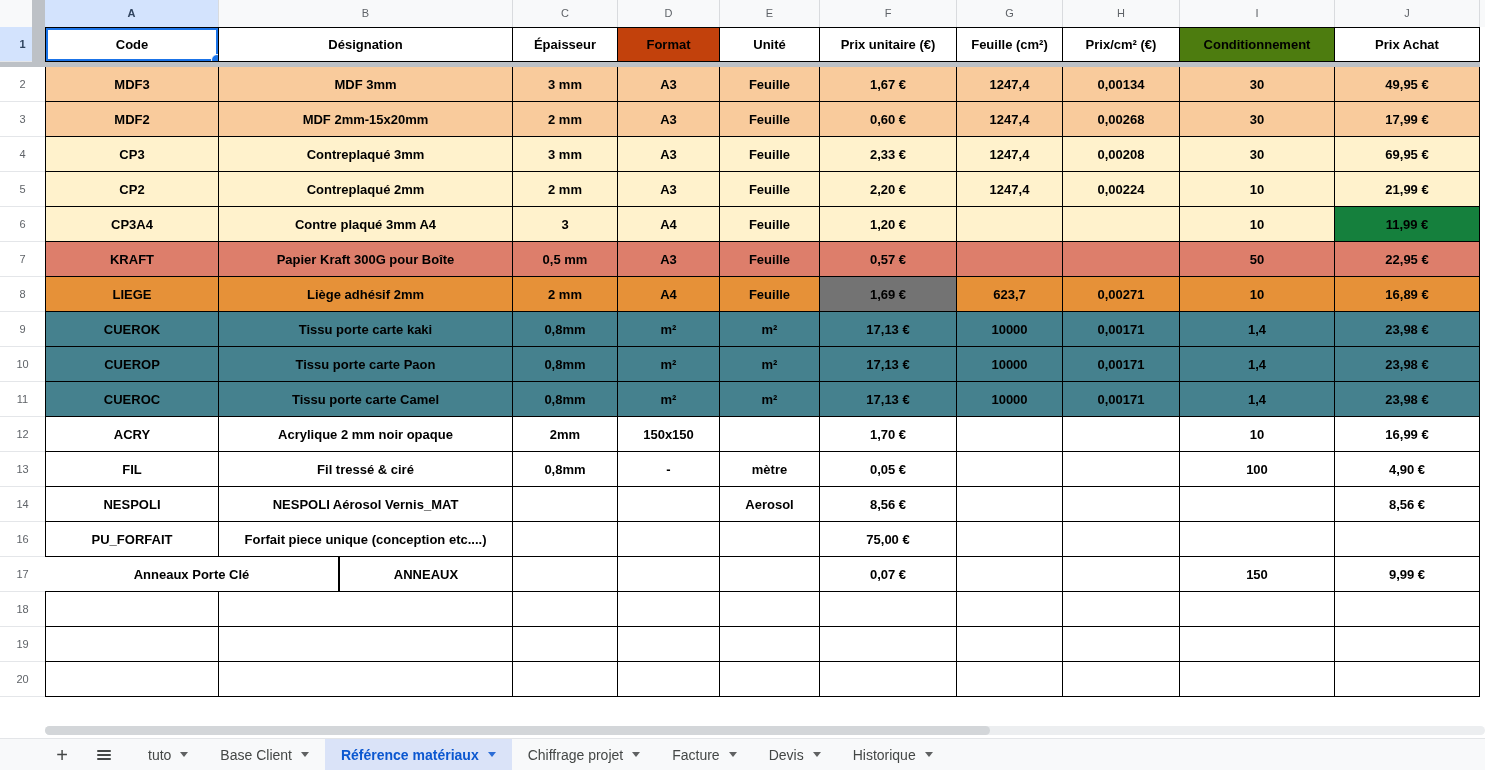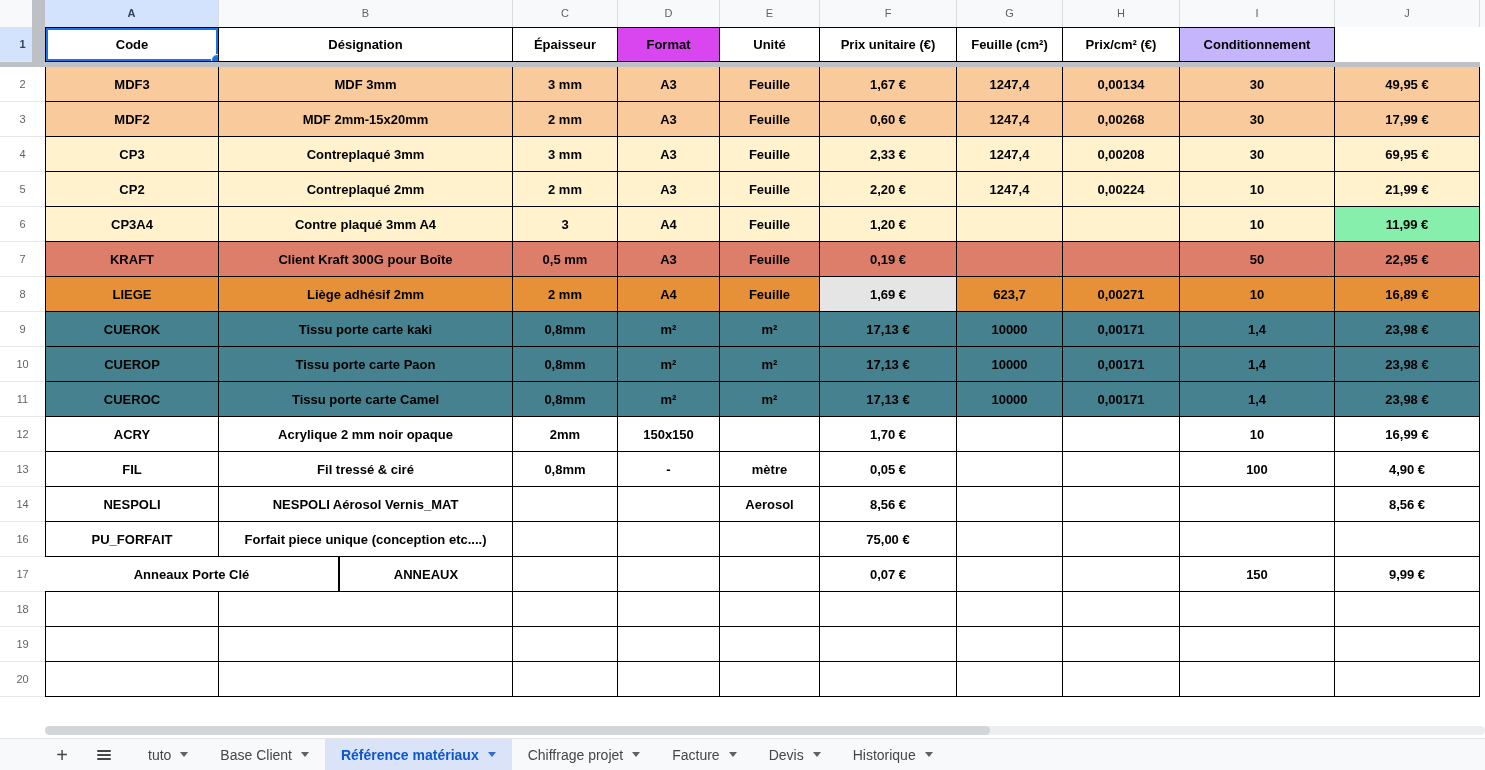--- a/index.html
+++ b/index.html
@@ -92,26 +92,27 @@
         <div class="col-letter" style="width: 155px;">I</div>
         <div class="col-letter" style="width: 145px;">J</div>
       </div>
   </div>
   <div id="grid-body">
       <div class="row">
         <div class="rownum selected">1</div>
         <div class="cell first top selected-cell" style="width: 174px; background: rgb(255, 255, 255);">Code<div class="fill-handle"></div></div>
         <div class="cell top" style="width: 294px; background: rgb(255, 255, 255);">Désignation</div>
         <div class="cell top" style="width: 105px; background: rgb(255, 255, 255);">Épaisseur</div>
-        <div class="cell top" style="width: 102px; background: #d946ef;">Format</div>
+        <div class="cell top" style="width: 102px; background: #c2410c;">Format</div>
         <div class="cell top" style="width: 100px; background: rgb(255, 255, 255);">Unité</div>
         <div class="cell top" style="width: 137px; background: rgb(255, 255, 255);">Prix unitaire (€)</div>
         <div class="cell top" style="width: 106px; background: rgb(255, 255, 255);">Feuille (cm²)</div>
         <div class="cell top" style="width: 117px; background: rgb(255, 255, 255);">Prix/cm² (€)</div>
-        <div class="cell top" style="width: 155px; background: #c4b5fd;">Conditionnement</div>
+        <div class="cell top" style="width: 155px; background: #4d7c0f;">Conditionnement</div>
+        <div class="cell top" style="width: 145px; background: rgb(255, 255, 255);">Prix Achat</div>
       </div>
       <div style="height: 5px;"></div>
       <div class="row">
         <div class="rownum">2</div>
         <div class="cell first" style="width: 174px; background: rgb(249, 203, 156);">MDF3</div>
         <div class="cell" style="width: 294px; background: rgb(249, 203, 156);">MDF 3mm</div>
         <div class="cell" style="width: 105px; background: rgb(249, 203, 156);">3 mm</div>
         <div class="cell" style="width: 102px; background: rgb(249, 203, 156);">A3</div>
         <div class="cell" style="width: 100px; background: rgb(249, 203, 156);">Feuille</div>
         <div class="cell" style="width: 137px; background: rgb(249, 203, 156);">1,67 €</div>
@@ -163,43 +164,43 @@
         <div class="rownum">6</div>
         <div class="cell first" style="width: 174px; background: rgb(255, 242, 204);">CP3A4</div>
         <div class="cell" style="width: 294px; background: rgb(255, 242, 204);">Contre plaqué 3mm A4</div>
         <div class="cell" style="width: 105px; background: rgb(255, 242, 204);">3</div>
         <div class="cell" style="width: 102px; background: rgb(255, 242, 204);">A4</div>
         <div class="cell" style="width: 100px; background: rgb(255, 242, 204);">Feuille</div>
         <div class="cell" style="width: 137px; background: rgb(255, 242, 204);">1,20 €</div>
         <div class="cell" style="width: 106px; background: rgb(255, 242, 204);"></div>
         <div class="cell" style="width: 117px; background: rgb(255, 242, 204);"></div>
         <div class="cell" style="width: 155px; background: rgb(255, 242, 204);">10</div>
-        <div class="cell" style="width: 145px; background: #86efac;">11,99 €</div>
+        <div class="cell" style="width: 145px; background: #15803d;">11,99 €</div>
       </div>
       <div class="row">
         <div class="rownum">7</div>
         <div class="cell first" style="width: 174px; background: rgb(221, 126, 107);">KRAFT</div>
-        <div class="cell" style="width: 294px; background: rgb(221, 126, 107);">Client Kraft 300G pour Boîte</div>
+        <div class="cell" style="width: 294px; background: rgb(221, 126, 107);">Papier Kraft 300G pour Boîte</div>
         <div class="cell" style="width: 105px; background: rgb(221, 126, 107);">0,5 mm</div>
         <div class="cell" style="width: 102px; background: rgb(221, 126, 107);">A3</div>
         <div class="cell" style="width: 100px; background: rgb(221, 126, 107);">Feuille</div>
-        <div class="cell" style="width: 137px; background: rgb(221, 126, 107);">0,19 €</div>
+        <div class="cell" style="width: 137px; background: rgb(221, 126, 107);">0,57 €</div>
         <div class="cell" style="width: 106px; background: rgb(221, 126, 107);"></div>
         <div class="cell" style="width: 117px; background: rgb(221, 126, 107);"></div>
         <div class="cell" style="width: 155px; background: rgb(221, 126, 107);">50</div>
         <div class="cell" style="width: 145px; background: rgb(221, 126, 107);">22,95 €</div>
       </div>
       <div class="row">
         <div class="rownum">8</div>
         <div class="cell first" style="width: 174px; background: rgb(230, 145, 56);">LIEGE</div>
         <div class="cell" style="width: 294px; background: rgb(230, 145, 56);">Liège adhésif 2mm</div>
         <div class="cell" style="width: 105px; background: rgb(230, 145, 56);">2 mm</div>
         <div class="cell" style="width: 102px; background: rgb(230, 145, 56);">A4</div>
         <div class="cell" style="width: 100px; background: rgb(230, 145, 56);">Feuille</div>
-        <div class="cell" style="width: 137px; background: #e5e5e5;">1,69 €</div>
+        <div class="cell" style="width: 137px; background: #737373;">1,69 €</div>
         <div class="cell" style="width: 106px; background: rgb(230, 145, 56);">623,7</div>
         <div class="cell" style="width: 117px; background: rgb(230, 145, 56);">0,00271</div>
         <div class="cell" style="width: 155px; background: rgb(230, 145, 56);">10</div>
         <div class="cell" style="width: 145px; background: rgb(230, 145, 56);">16,89 €</div>
       </div>
       <div class="row">
         <div class="rownum">9</div>
         <div class="cell first" style="width: 174px; background: rgb(69, 129, 142);">CUEROK</div>
         <div class="cell" style="width: 294px; background: rgb(69, 129, 142);">Tissu porte carte kaki</div>
         <div class="cell" style="width: 105px; background: rgb(69, 129, 142);">0,8mm</div>

